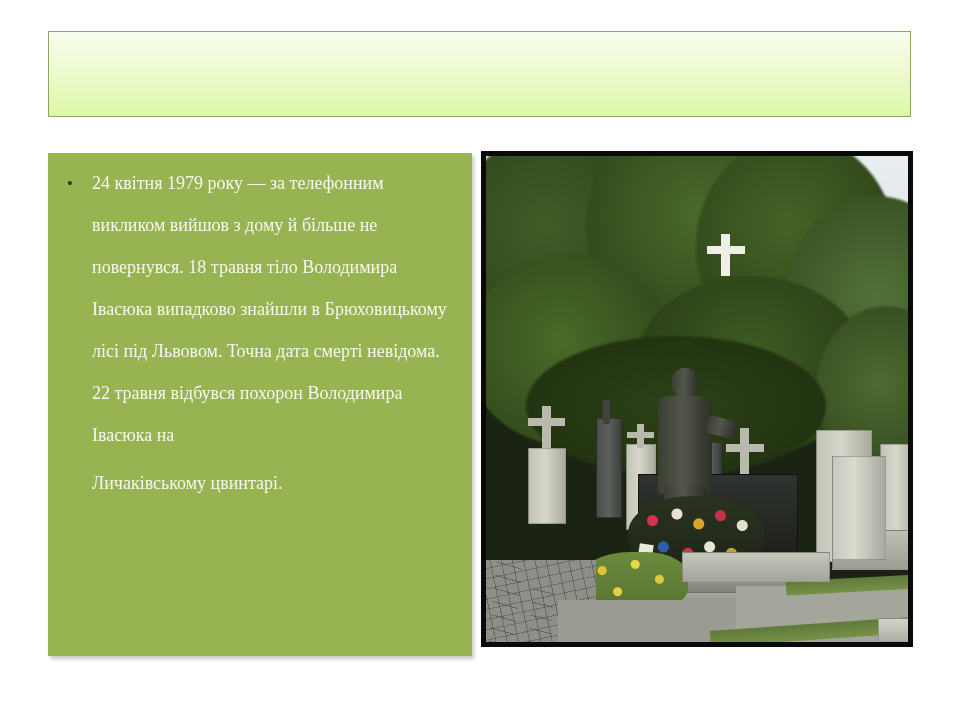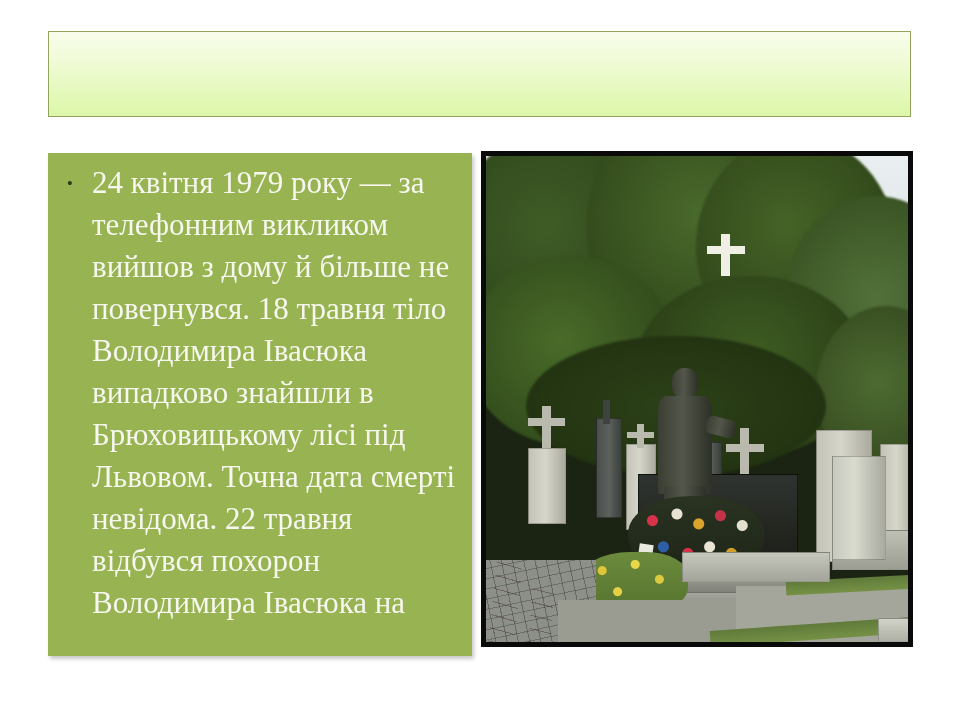--- a/index.html
+++ b/index.html
@@ -73,21 +73,21 @@
     text-align: center;
     font-size: 15px;
     line-height: 42px;
     color: #2e3a18;
     font-family: "Liberation Sans", sans-serif;
   }
   .bullet-text {
     flex: 1 1 auto;
     padding-right: 12px;
     font-family: "Liberation Serif", serif;
-    font-size: 31px;
+    font-size: 18px;
     line-height: 42px;
     color: #f7f7ef;
     text-align: left;
   }
   .bullet-text .tail {
     display: block;
     margin-top: 6px;
   }
 
   
@@ -216,20 +216,21 @@
 <div class="slide">
 
   <div class="header-band"></div>
 
 
   <div class="content-box">
     <div class="bullet-row">
       <span class="bullet-mark">•</span>
       <span class="bullet-text">
         <span>24 квітня 1979 року — за телефонним викликом вийшов з дому й більше не повернувся. 18 травня тіло Володимира Івасюка випадково знайшли в Брюховицькому лісі під Львовом. Точна дата смерті невідома. 22 травня відбувся похорон Володимира Івасюка на</span>
+        <span class="tail">Личаківському цвинтарі.</span>
       </span>
     </div>
   </div>
 
   <div class="photo-frame">
     <div class="photo-inner">
 
       <div class="sky"></div>
 
       <div class="canopy" style="left:-40px; top:-30px; width:250px; height:250px;

